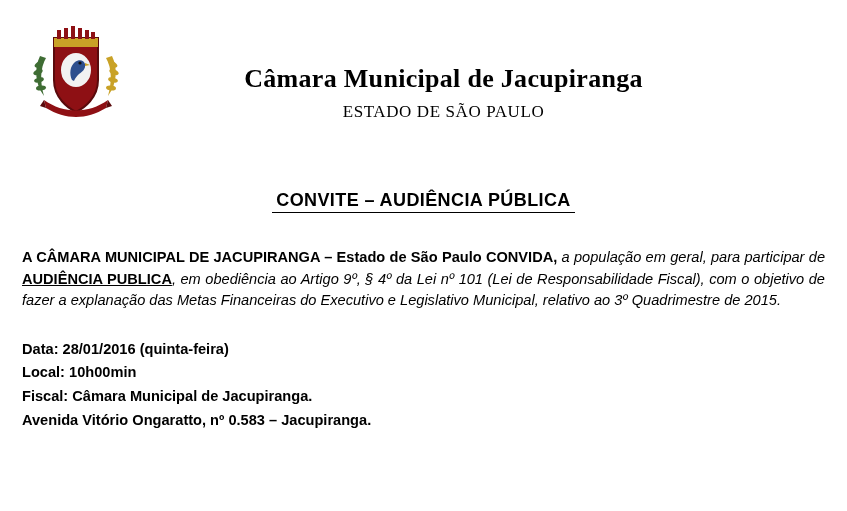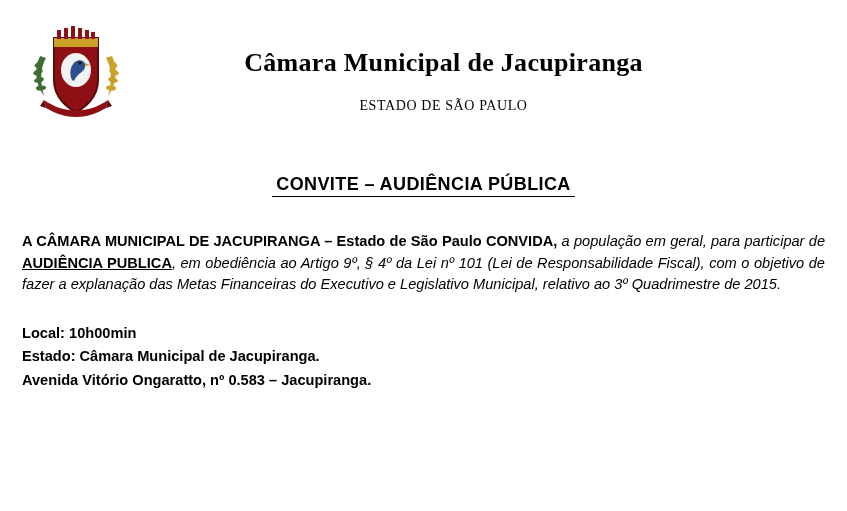--- a/index.html
+++ b/index.html
@@ -17,21 +17,21 @@
   .page {
     position: relative;
     width: 847px;
     height: 511px;
     box-sizing: border-box;
   }
 
   
   .header {
     position: relative;
-    padding-top: 6px;
+    padding-top: 22px;
     height: 115px;
   }
   .crest {
     position: absolute;
     left: 28px;
     top: 22px;
     width: 96px;
     height: 100px;
   }
   .header-text {
@@ -40,23 +40,23 @@
   }
   .org-title {
     font-family: "Liberation Serif", serif;
     font-weight: bold;
     font-size: 26px;
     letter-spacing: 0.3px;
     margin-top: 42px;
   }
   .org-subtitle {
     font-family: "Liberation Serif", serif;
-    font-size: 14px;
+    font-size: 17px;
     letter-spacing: 0.6px;
-    margin-top: 20px;
+    margin-top: 8px;
   }
 
   
   .doc-title-wrap {
     text-align: center;
     margin-top: 32px;
   }
   .doc-title {
     display: inline-block;
     font-size: 18px;
@@ -166,19 +166,20 @@
 
   <div class="doc-title-wrap">
     <span class="doc-title">CONVITE – AUDIÊNCIA PÚBLICA</span>
   </div>
 
   <div class="body-block">
     <span class="lead-strong"> A CÂMARA MUNICIPAL DE JACUPIRANGA – Estado de São Paulo CONVIDA,</span><span> a população em geral, para participar de </span><b>AUDIÊNCIA PUBLICA</b><span>, em obediência ao Artigo 9º, § 4º da Lei nº 101 (Lei de Responsabilidade Fiscal), com o objetivo de fazer a explanação das Metas Financeiras do Executivo e Legislativo Municipal, relativo ao 3º Quadrimestre de 2015.</span>
   </div>
 
   <div class="details">
+    <div class="line"><span class="label">Data:</span><span> 28/01/2016  (quinta-feira)</span></div>
     <div class="line"><span class="label">Local:</span><span> 10h00min</span></div>
-    <div class="line"><span class="label">Estado:</span><span> Câmara Municipal de Jacupiranga.</span></div>
+    <div class="line"><span class="label">Fiscal:</span><span> Câmara Municipal de Jacupiranga.</span></div>
     <div class="line"><span>Avenida Vitório Ongaratto, nº 0.583 – Jacupiranga.</span></div>
   </div>
 
 
 </div>
 
 </body></html>

